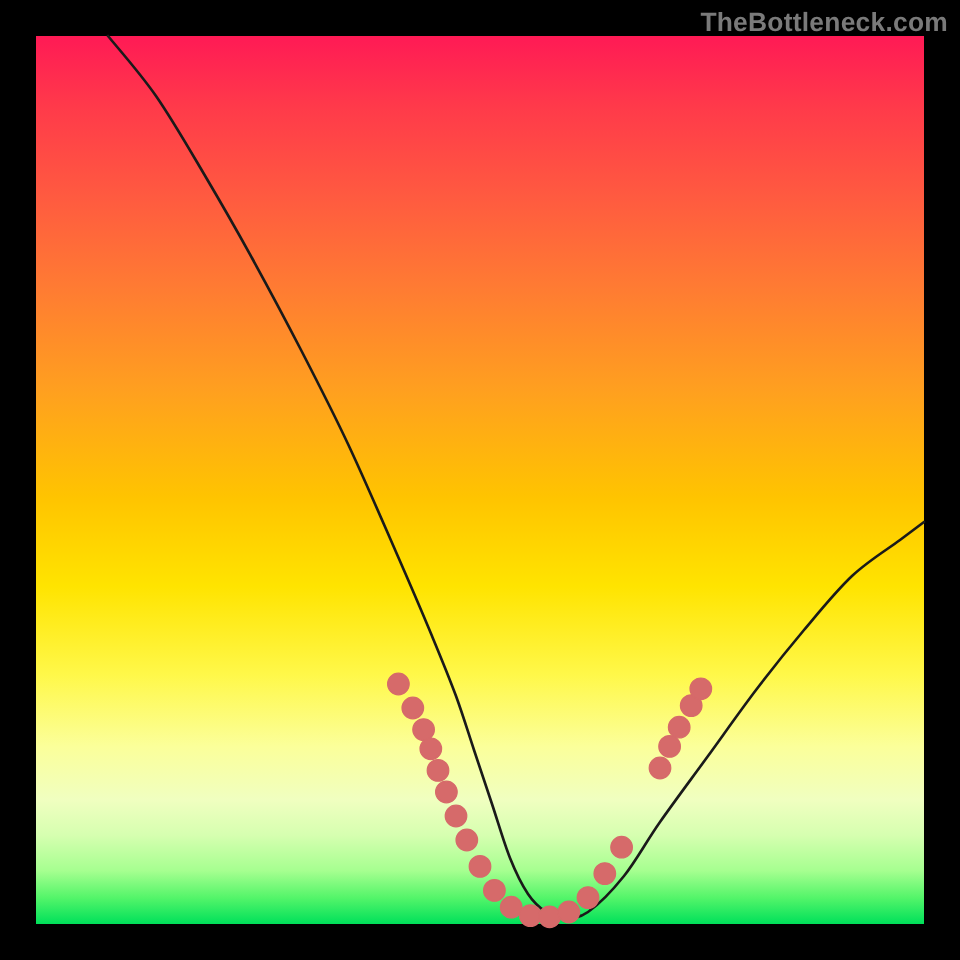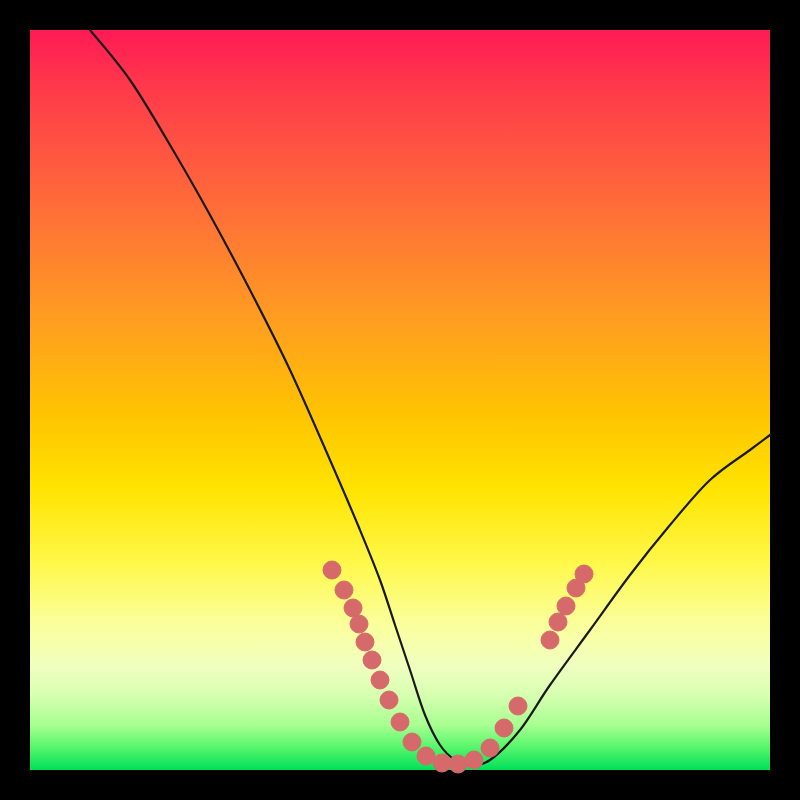--- a/index.html
+++ b/index.html
@@ -87,13 +87,14 @@
           <rect x="465.0" y="689.0" width="18.0" height="18.0" rx="9.0" ry="9.0" fill="#d66a6a" stroke="#d66a6a"></rect>
           <rect x="479.0" y="667.0" width="18.0" height="18.0" rx="9.0" ry="9.0" fill="#d66a6a" stroke="#d66a6a"></rect>
           <rect x="511.0" y="601.0" width="18.0" height="18.0" rx="9.0" ry="9.0" fill="#d66a6a" stroke="#d66a6a"></rect>
           <rect x="519.0" y="583.0" width="18.0" height="18.0" rx="9.0" ry="9.0" fill="#d66a6a" stroke="#d66a6a"></rect>
           <rect x="527.0" y="567.0" width="18.0" height="18.0" rx="9.0" ry="9.0" fill="#d66a6a" stroke="#d66a6a"></rect>
           <rect x="537.0" y="549.0" width="18.0" height="18.0" rx="9.0" ry="9.0" fill="#d66a6a" stroke="#d66a6a"></rect>
           <rect x="545.0" y="535.0" width="18.0" height="18.0" rx="9.0" ry="9.0" fill="#d66a6a" stroke="#d66a6a"></rect>
         </g>
     </svg>
   </div>
+  <div class="watermark">TheBottleneck.com</div>
 </div>
 
 </body></html>

